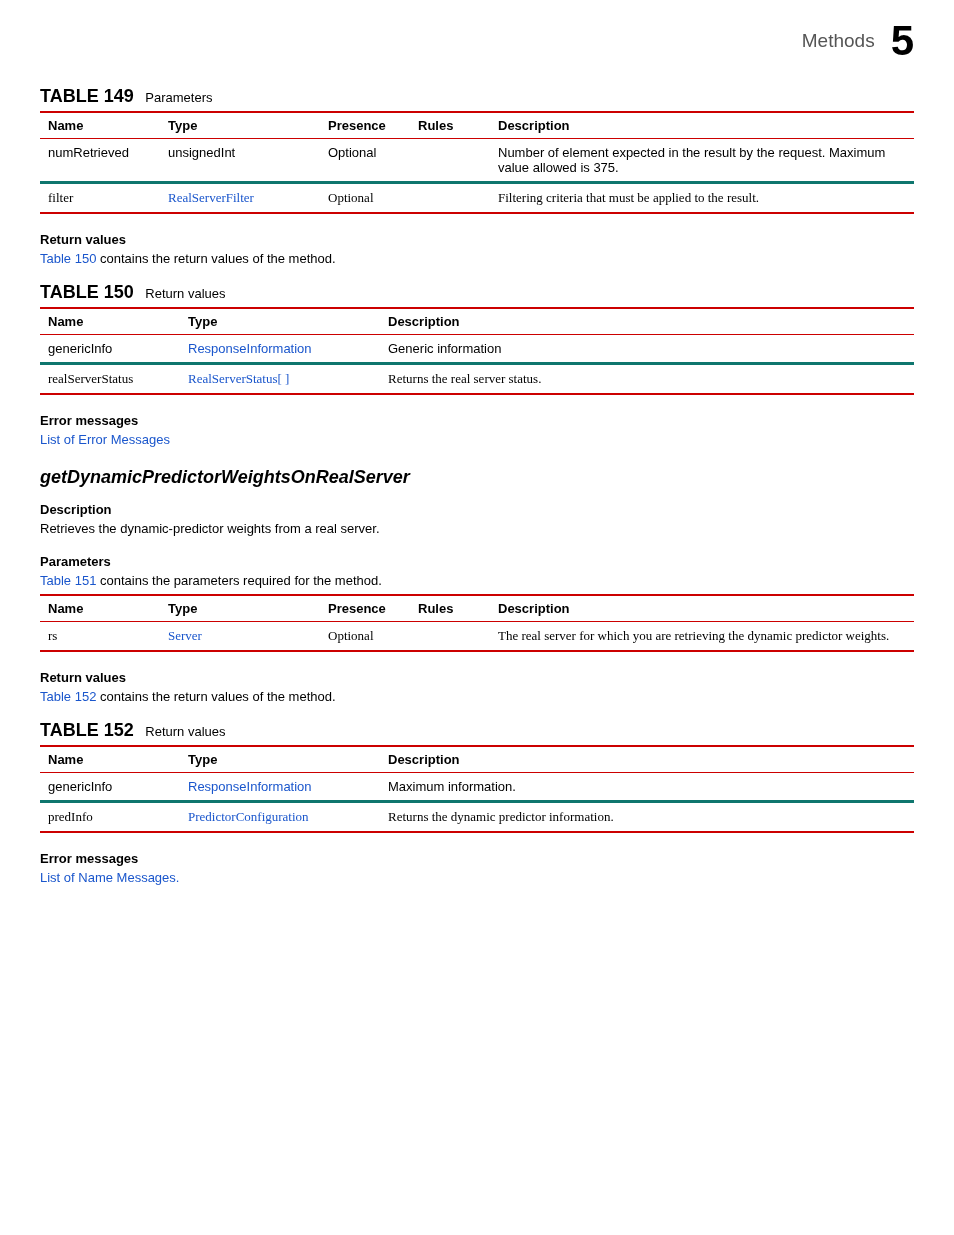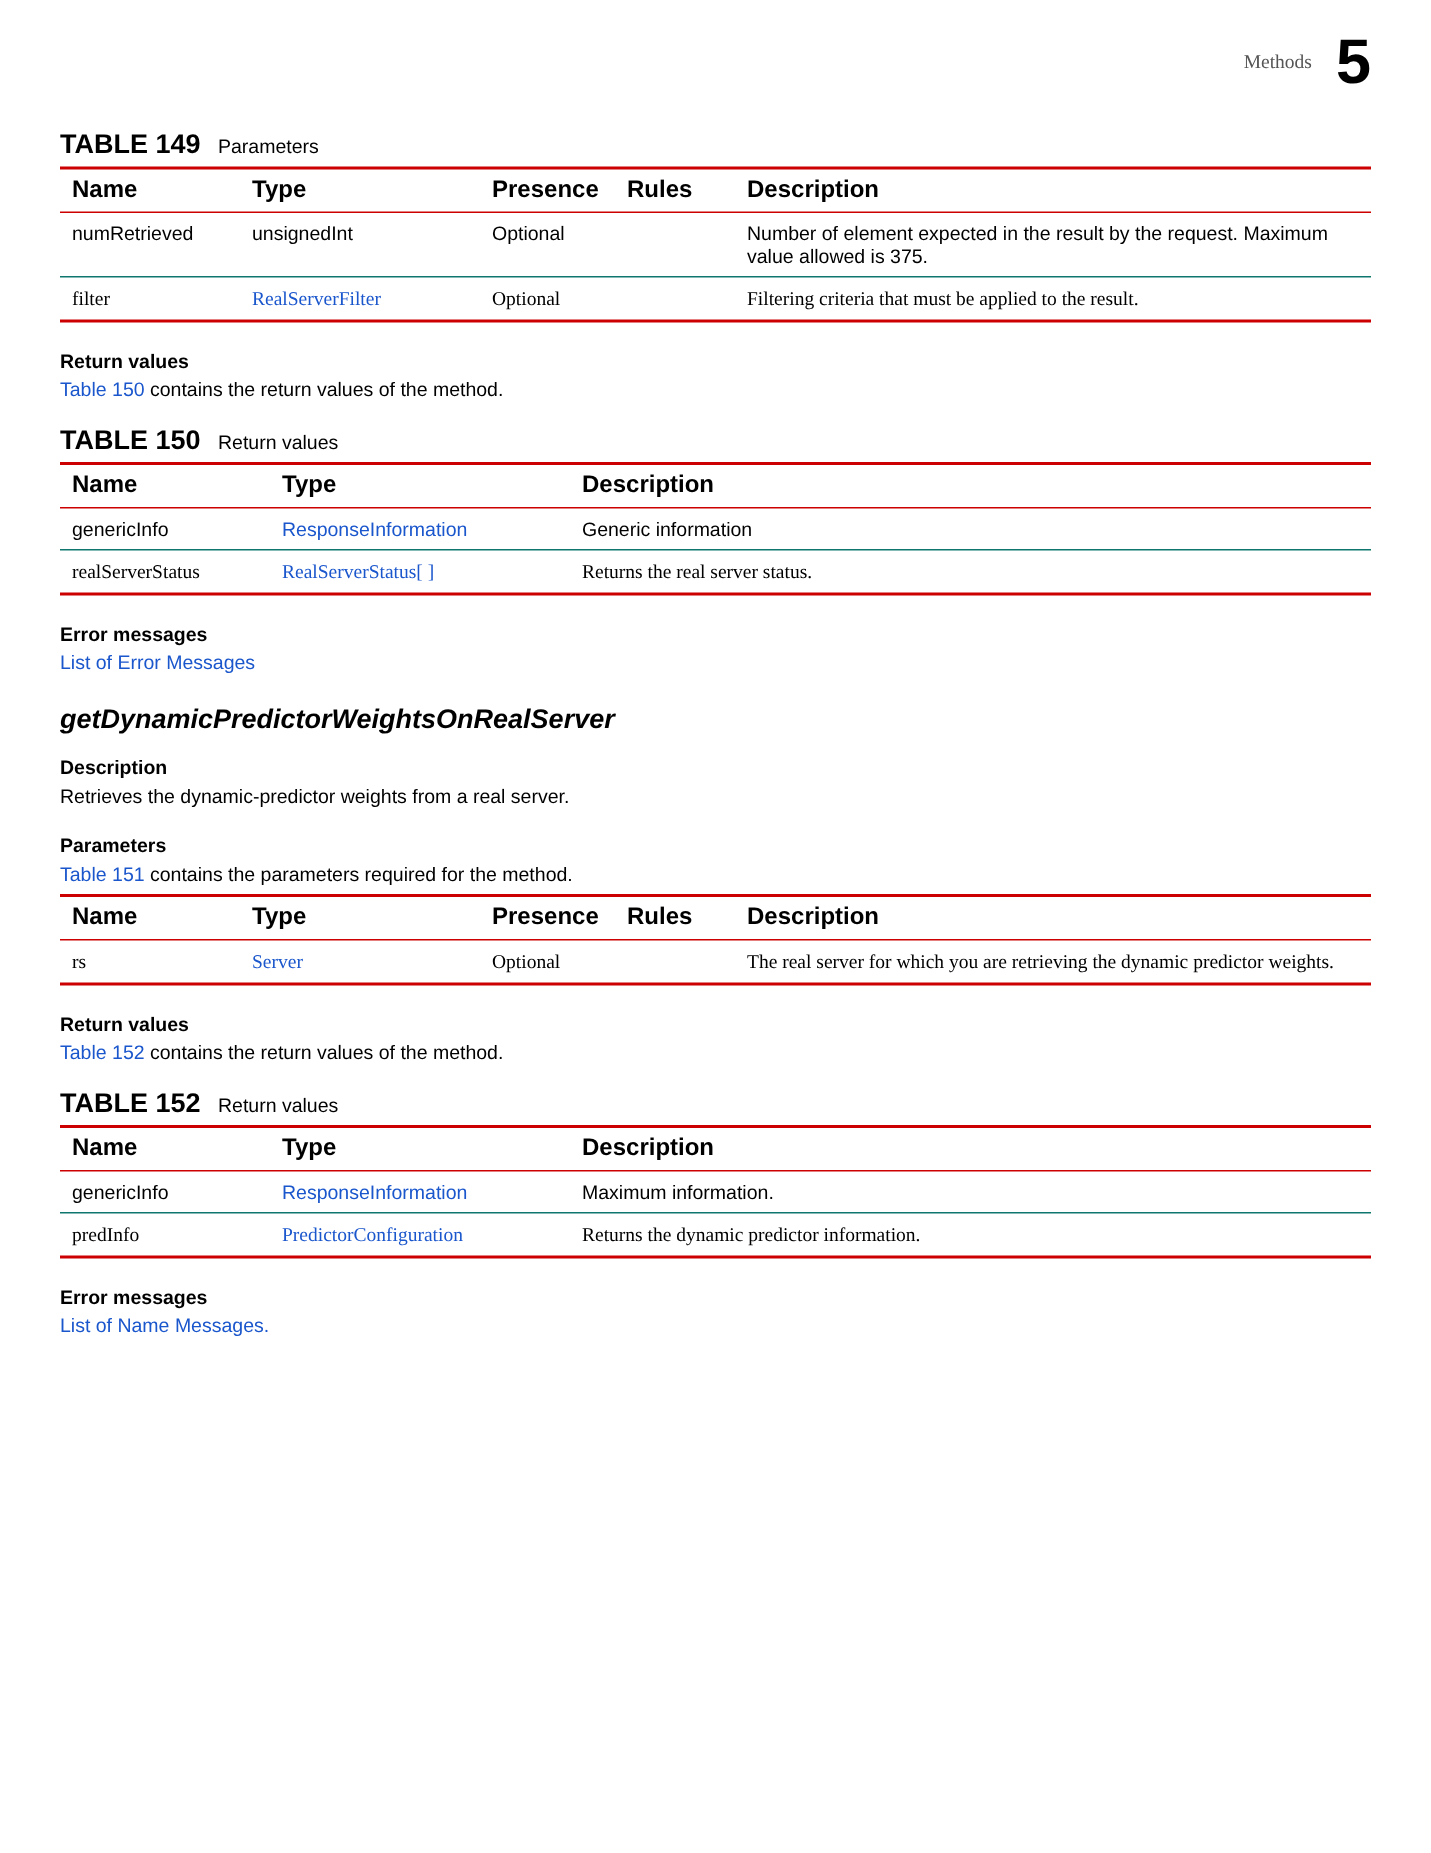--- a/index.html
+++ b/index.html
@@ -15,24 +15,23 @@
 
     .page-header {
       display: flex;
       justify-content: flex-end;
       align-items: center;
       margin-bottom: 24px;
       border-bottom: none;
     }
 
     .page-header-text {
-      font-size: 13px;
+      font-size: 19px;
       color: #555;
       margin-right: 16px;
-      font-family: Liberation Serif, serif;
     }
 
     .page-number {
       font-size: 42px;
       font-weight: bold;
       color: #000;
       line-height: 1;
     }
 
     .section {
@@ -64,27 +63,27 @@
     }
 
     table thead tr {
       border-top: 2px solid #cc0000;
       border-bottom: 1px solid #cc0000;
     }
 
     table thead th {
       text-align: left;
       font-weight: bold;
-      font-size: 16px;
+      font-size: 13px;
       padding: 5px 8px;
       background: #fff;
     }
 
     table tbody tr {
-      border-bottom: 1px solid #0f766e;
+      border-bottom: 3px solid #0f766e;
     }
 
     table tbody tr:last-child {
       border-bottom: 2px solid #cc0000;
       font-family: Liberation Serif, serif;
     }
 
     table tbody td {
       padding: 6px 8px;
       font-size: 13px;

